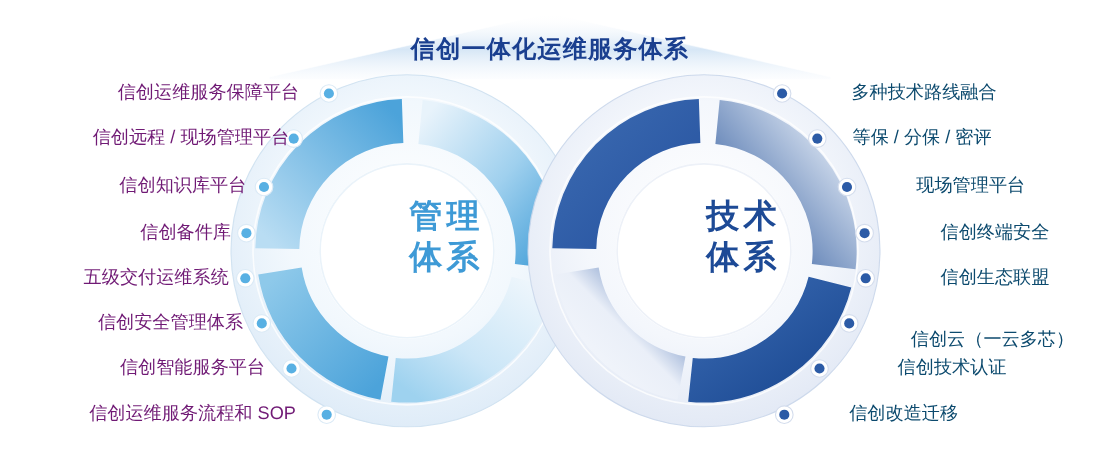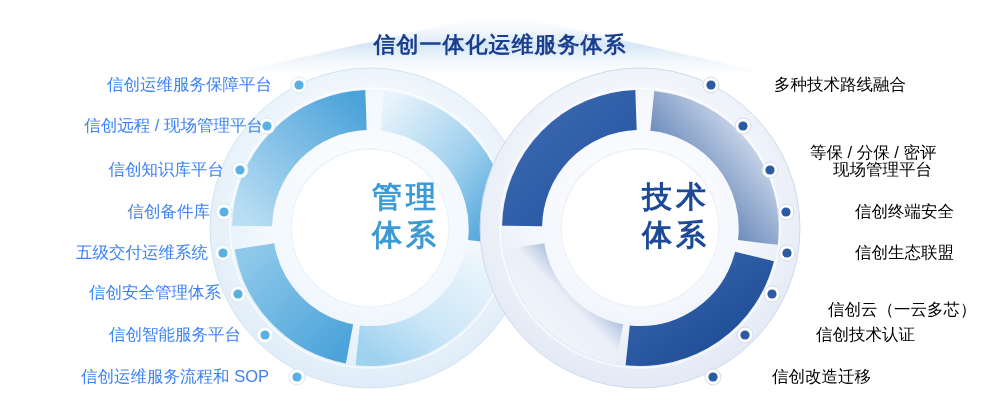--- a/index.html
+++ b/index.html
@@ -65,25 +65,25 @@
 
   
   .label {
     position: absolute;
     z-index: 6;
     font-size: 16.5px;
     white-space: nowrap;
     line-height: 1;
   }
   .label-left {
-    color: #3b82f6;
+    color: #701a75;
     text-align: right;
   }
   .label-right {
-    color: #000000;
+    color: #0c4a6e;
     text-align: left;
   }
 </style>
 </head>
 <body>
 
 <div id="stage" style="background: rgb(255, 255, 255);">
 
   <svg id="vec" viewBox="0 0 1000 408">
     <defs>
@@ -262,21 +262,21 @@
       <div class="label label-left" style="top: 117px; right: 737px;">信创远程 / 现场管理平台</div>
       <div class="label label-left" style="top: 161px; right: 776px;">信创知识库平台</div>
       <div class="label label-left" style="top: 203px; right: 790px;">信创备件库</div>
       <div class="label label-left" style="top: 244px; right: 792px;">五级交付运维系统</div>
       <div class="label label-left" style="top: 285px; right: 779px; font-family: Liberation Serif, serif;">信创安全管理体系</div>
       <div class="label label-left" style="top: 326px; right: 759px;">信创智能服务平台</div>
       <div class="label label-left" style="top: 368px; right: 731px;">信创运维服务流程和 SOP</div>
     </div>
   <div id="labels-right">
       <div class="label label-right" style="top: 76px; left: 774px;">多种技术路线融合</div>
-      <div class="label label-right" style="top: 117px; left: 810px; margin-top: 27px;">等保 / 分保 / 密评</div>
+      <div class="label label-right" style="top: 117px; left: 775px;">等保 / 分保 / 密评</div>
       <div class="label label-right" style="top: 161px; left: 833px;">现场管理平台</div>
       <div class="label label-right" style="top: 203px; left: 855px;">信创终端安全</div>
       <div class="label label-right" style="top: 244px; left: 855px;">信创生态联盟</div>
       <div class="label label-right" style="top: 301px; left: 828px;">信创云（一云多芯）</div>
       <div class="label label-right" style="top: 326px; left: 816px;">信创技术认证</div>
       <div class="label label-right" style="top: 368px; left: 772px;">信创改造迁移</div>
     </div>
 
 </div>
 

